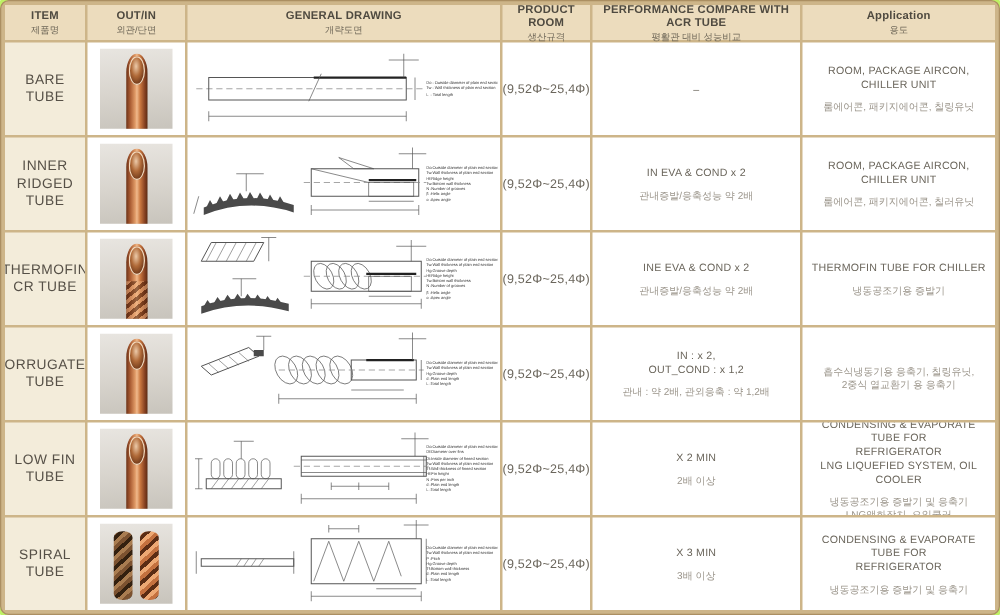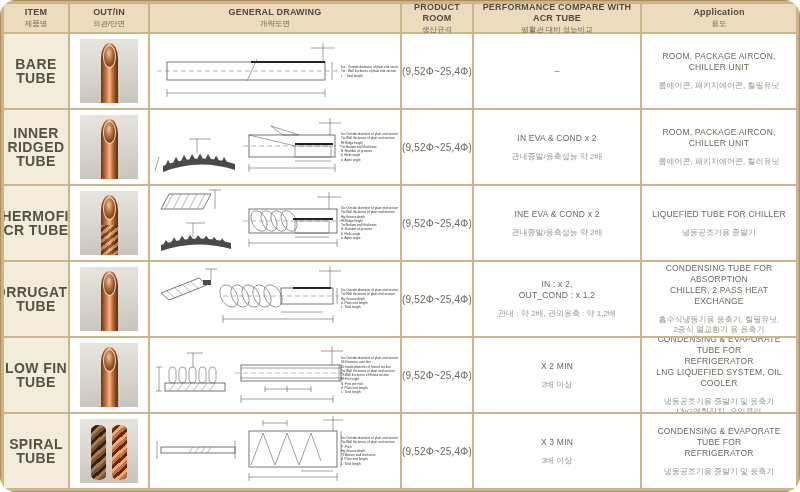--- a/index.html
+++ b/index.html
@@ -1,27 +1,27 @@
 <!DOCTYPE html>
 <html><head>
 <meta charset="utf-8">
 <style>
   html,body{margin:0;padding:0;width:800px;height:492px;overflow:hidden;background:#fff;
     font-family:"Liberation Sans","DejaVu Sans",sans-serif;}
-  .page{position:absolute;inset:0;background:#bef264;border-radius:16px;overflow:hidden;padding-left:12px;}
+  .page{position:absolute;inset:0;background:#bef264;border-radius:1px;overflow:hidden;padding-left:12px;}
   .grid{position:absolute;inset:0;padding:3px;display:grid;box-sizing:border-box;
     grid-template-columns:64px 78px 250px 70px 166px 1fr;
     grid-template-rows:28px repeat(6,1fr);
     gap:2px;background:#cdb589;border:1px solid #ab8f62;border-radius:7px;}
   .hcell{background:#ecdcbd;display:flex;flex-direction:column;align-items:center;justify-content:center;text-align:center;}
   .hcell .en{font-size:9px;font-weight:700;color:#4f4a40;letter-spacing:.2px;line-height:11px;}
   .hcell .ko{font-size:7.5px;color:#6d6657;margin-top:1px;}
   .cell{background:#fff;display:flex;align-items:center;justify-content:center;overflow:hidden;}
   .item-cell{background:#f3ecda;text-align:center;}
-  .item-cell span{font-size:14px;color:#565047;letter-spacing:.4px;line-height:14px;white-space:pre-line;font-weight:bold;}
+  .item-cell span{font-size:11px;color:#565047;letter-spacing:.4px;line-height:14px;white-space:pre-line;}
   .photo{width:58px;height:64px;background:linear-gradient(175deg,#e8e5e0 0%,#d8d4cd 55%,#c8c4bc 100%);
     display:flex;justify-content:center;overflow:hidden;}
   .tube{width:17px;height:62px;margin-top:4px;position:relative;
     border-radius:8.5px 8.5px 1px 1px / 15px 15px 1px 1px;
     background:linear-gradient(90deg,#6e3318 0%,#a85a31 18%,#e09a66 42%,#f0b98c 50%,#c9773f 66%,#8a4423 86%,#5c2a12 100%);}
   .tube::before{content:"";position:absolute;left:2px;top:2px;width:13px;height:23px;border-radius:50%;
     background:radial-gradient(ellipse at 45% 35%,#eccaa9 0%,#b06a38 38%,#5e2c12 78%,#3f1d0a 100%);
     box-shadow:inset 0 0 0 1px #f3d9bd;}
   .tube.twisted::after{content:"";position:absolute;left:0;right:0;bottom:0;height:52%;
     background:repeating-linear-gradient(-38deg,rgba(80,35,12,.55) 0 3px,rgba(238,178,128,.5) 3px 6px);}
@@ -208,21 +208,21 @@
 α :Apex angle</div>
     </div>
     <div class="cell range-cell">
       <span>(9,52Φ~25,4Φ)</span>
       </div>
     <div class="cell txt-cell">
       <span class="en">INE EVA &amp; COND x 2</span>
       <span class="ko">관내증발/응축성능 약 2배</span>
       </div>
     <div class="cell txt-cell">
-      <span class="en">LIQUEFIED TUBE FOR CHILLER</span>
+      <span class="en">THERMOFIN TUBE FOR CHILLER</span>
       <span class="ko">냉동공조기용 증발기</span>
       </div>
 
     <div class="cell item-cell">
       <span>CORRUGATED
 TUBE</span>
       </div>
     <div class="cell">
       <div class="photo">
           <div class="tube"></div>
@@ -262,22 +262,20 @@
     </div>
     <div class="cell range-cell">
       <span>(9,52Φ~25,4Φ)</span>
       </div>
     <div class="cell txt-cell">
       <span class="en">IN : x 2,
 OUT_COND : x 1,2</span>
       <span class="ko">관내 : 약 2배, 관외응축 : 약 1,2배</span>
       </div>
     <div class="cell txt-cell">
-      <span class="en">CONDENSING TUBE FOR ABSORPTION
-CHILLER, 2 PASS HEAT EXCHANGE</span>
       <span class="ko">흡수식냉동기용 응축기, 칠링유닛,
 2중식 열교환기 용 응축기</span>
       </div>
 
     <div class="cell item-cell">
       <span>LOW FIN TUBE</span>
       </div>
     <div class="cell">
       <div class="photo">
           <div class="tube"></div>

